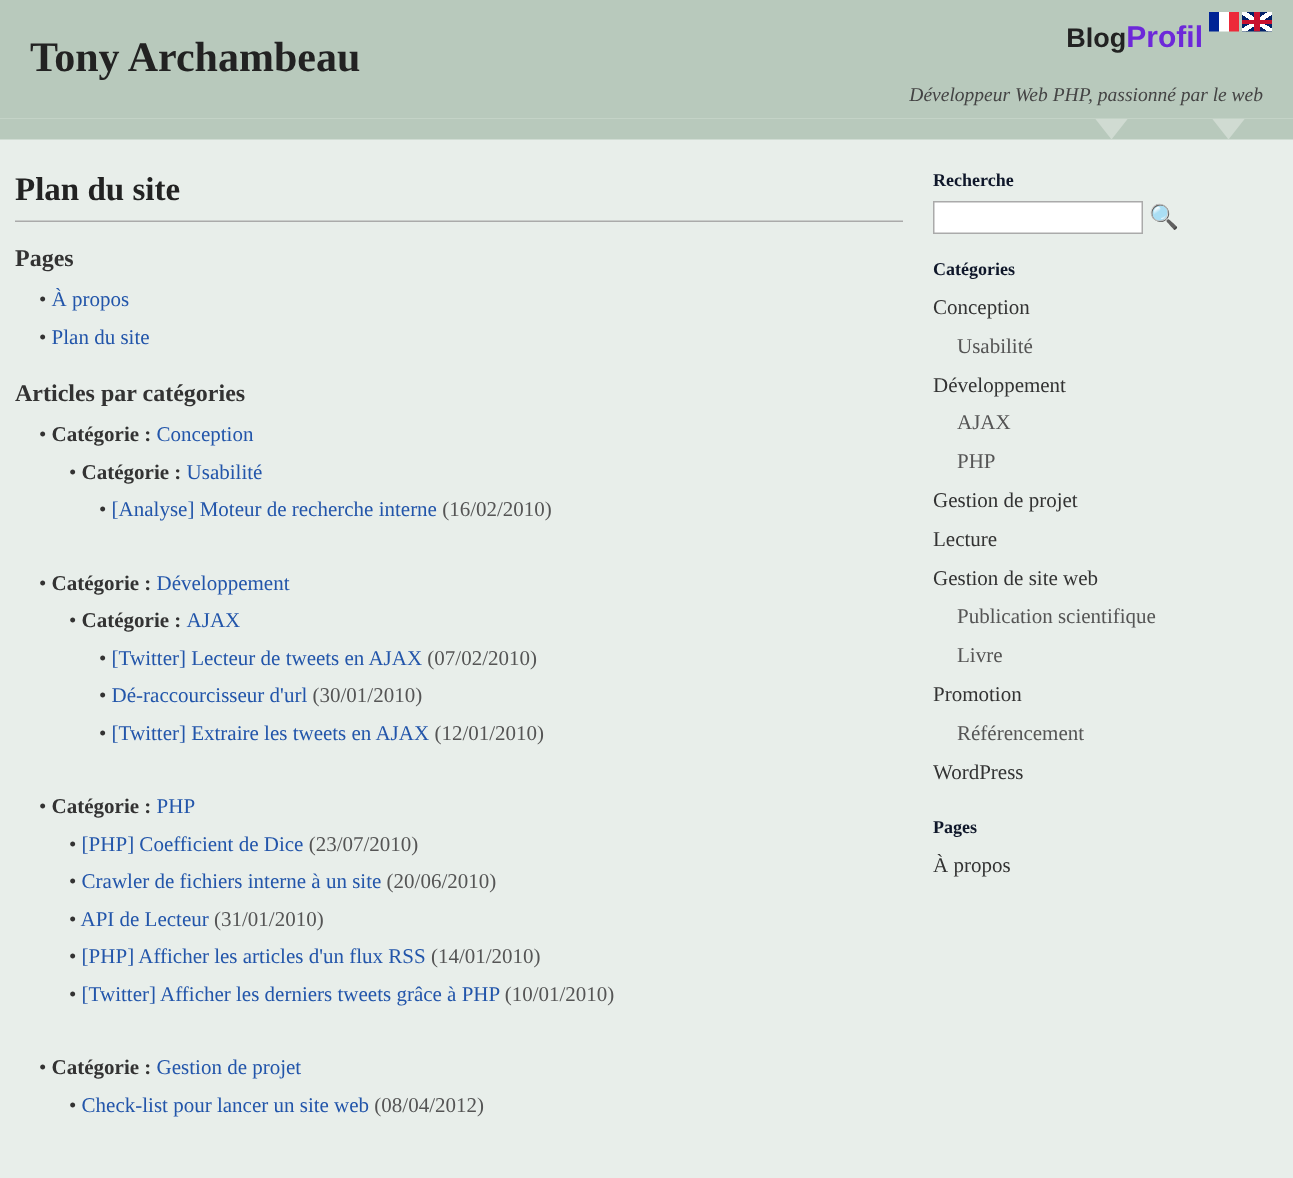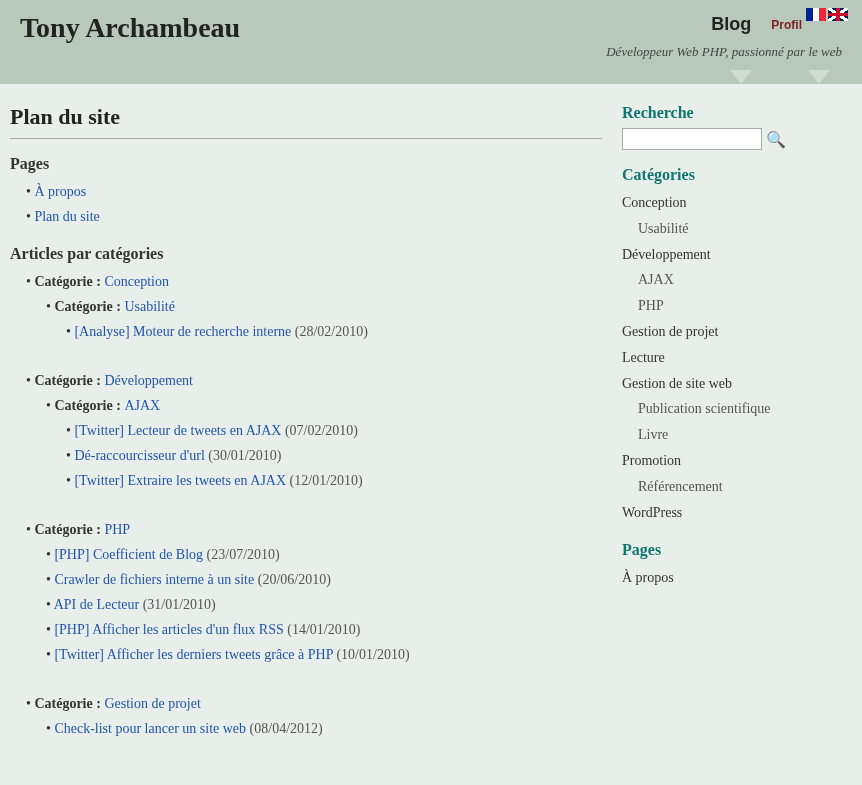--- a/index.html
+++ b/index.html
@@ -6,42 +6,41 @@
     body {
       font-family: Georgia, 'Times New Roman', serif;
       font-size: 14px;
       background: #e8eeea;
       color: #333;
     }
 
     
     #header {
       background: #b8c9bc;
-      padding: 12px 20px 8px 20px;
+      padding: 23px 20px 8px 20px;
       position: relative;
       min-height: 70px;
     }
     #header h1 {
       font-size: 28px;
       font-weight: bold;
       color: #222;
       font-family: Georgia, serif;
     }
     #header .tagline {
       font-size: 13px;
       color: #444;
       font-style: italic;
       text-align: right;
     }
     #header .nav {
       position: absolute;
       top: 14px;
       right: 60px;
       display: flex;
-      gap: 20px;
       align-items: center;
     }
     #header .nav a {
       font-size: 16px;
       font-weight: bold;
       font-family: Arial, sans-serif;
       text-decoration: none;
       color: #555;
     }
     #header .flags {
@@ -139,23 +138,23 @@
 
     
     #sidebar {
       width: 220px;
       flex-shrink: 0;
     }
     .sidebar-section {
       margin-bottom: 16px;
     }
     .sidebar-section h3 {
-      font-size: 16px;
-      font-weight: bold;
-      color: #0f766e;
+      font-size: 12px;
+      font-weight: bold;
+      color: #0f172a;
       margin-bottom: 6px;
     }
     .search-row {
       display: flex;
       align-items: center;
       gap: 4px;
       margin-bottom: 12px;
     }
     .search-row input {
       width: 140px;
@@ -195,21 +194,21 @@
 
 <div id="header">
   <div class="flags">
     <span class="flag flag-fr"></span>
     <span class="flag flag-en"></span>
   </div>
   <h1>Tony Archambeau</h1>
   <div class="tagline">Développeur Web PHP, passionné par le web</div>
   <div class="nav">
     <a href="#" style="color:#222; font-size:18px;">Blog</a>
-    <a href="#" style="color:#7f1d1d; font-size:12px;">Profil</a>
+    <a href="#" style="color:#6d28d9; font-size:20px;">Profil</a>
   </div>
 </div>
 
 <div style="background:#b8c9bc; display:flex; justify-content:flex-end; padding-right:32px; gap:56px; padding-bottom:0;">
   <div style="width:0;height:0;border-left:11px solid transparent;border-right:11px solid transparent;border-top:14px solid #d0dbd2;"></div>
   <div style="width:0;height:0;border-left:11px solid transparent;border-right:11px solid transparent;border-top:14px solid #d0dbd2;"></div>
 </div>
 
 <div id="content-wrapper">
 
@@ -228,21 +227,21 @@
       <h3>Articles par catégories</h3>
 
       
       <ul>
         <li>
           <span class="cat-label">Catégorie : </span><a href="#">Conception</a>
           <ul>
             <li>
               <span class="cat-label">Catégorie : </span><a href="#">Usabilité</a>
               <ul>
-                <li><a href="#">[Analyse] Moteur de recherche interne</a> <span class="date">(28/02/2010)</span></li>
+                <li><a href="#">[Analyse] Moteur de recherche interne</a> <span class="date">(16/02/2010)</span></li>
               </ul>
             </li>
           </ul>
         </li>
       </ul>
 
       <br>
 
       
       <ul>
@@ -260,21 +259,21 @@
           </ul>
         </li>
       </ul>
 
       <br>
 
       <ul style="list-style:none; margin-left:16px;">
         <li>
           <span class="cat-label">Catégorie : </span><a href="#">PHP</a>
           <ul>
-            <li><a href="#">[PHP] Coefficient de Blog</a> <span class="date">(23/07/2010)</span></li>
+            <li><a href="#">[PHP] Coefficient de Dice</a> <span class="date">(23/07/2010)</span></li>
             <li><a href="#">Crawler de fichiers interne à un site</a> <span class="date">(20/06/2010)</span></li>
             <li><a href="#">API de Lecteur</a> <span class="date">(31/01/2010)</span></li>
             <li><a href="#">[PHP] Afficher les articles d'un flux RSS</a> <span class="date">(14/01/2010)</span></li>
             <li><a href="#">[Twitter] Afficher les derniers tweets grâce à PHP</a> <span class="date">(10/01/2010)</span></li>
           </ul>
         </li>
       </ul>
 
       <br>
 

